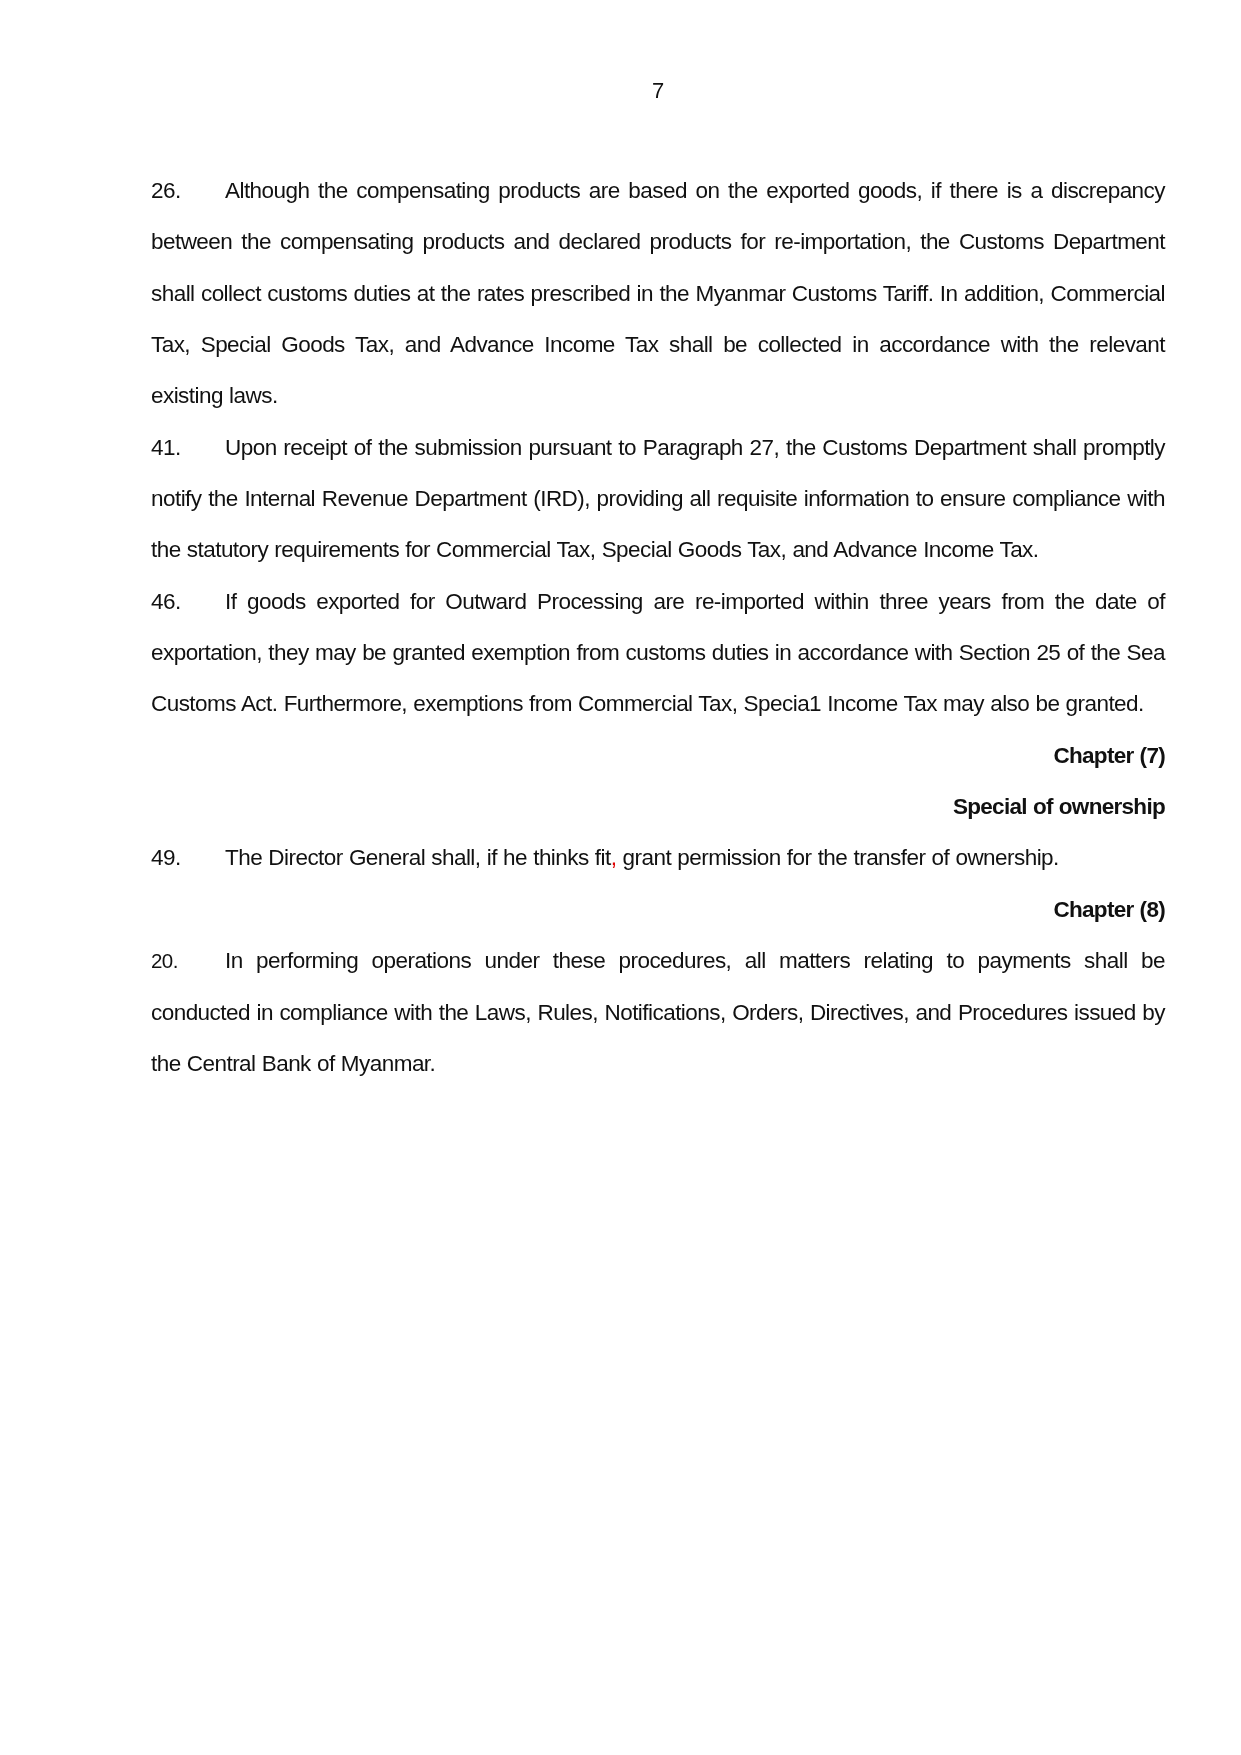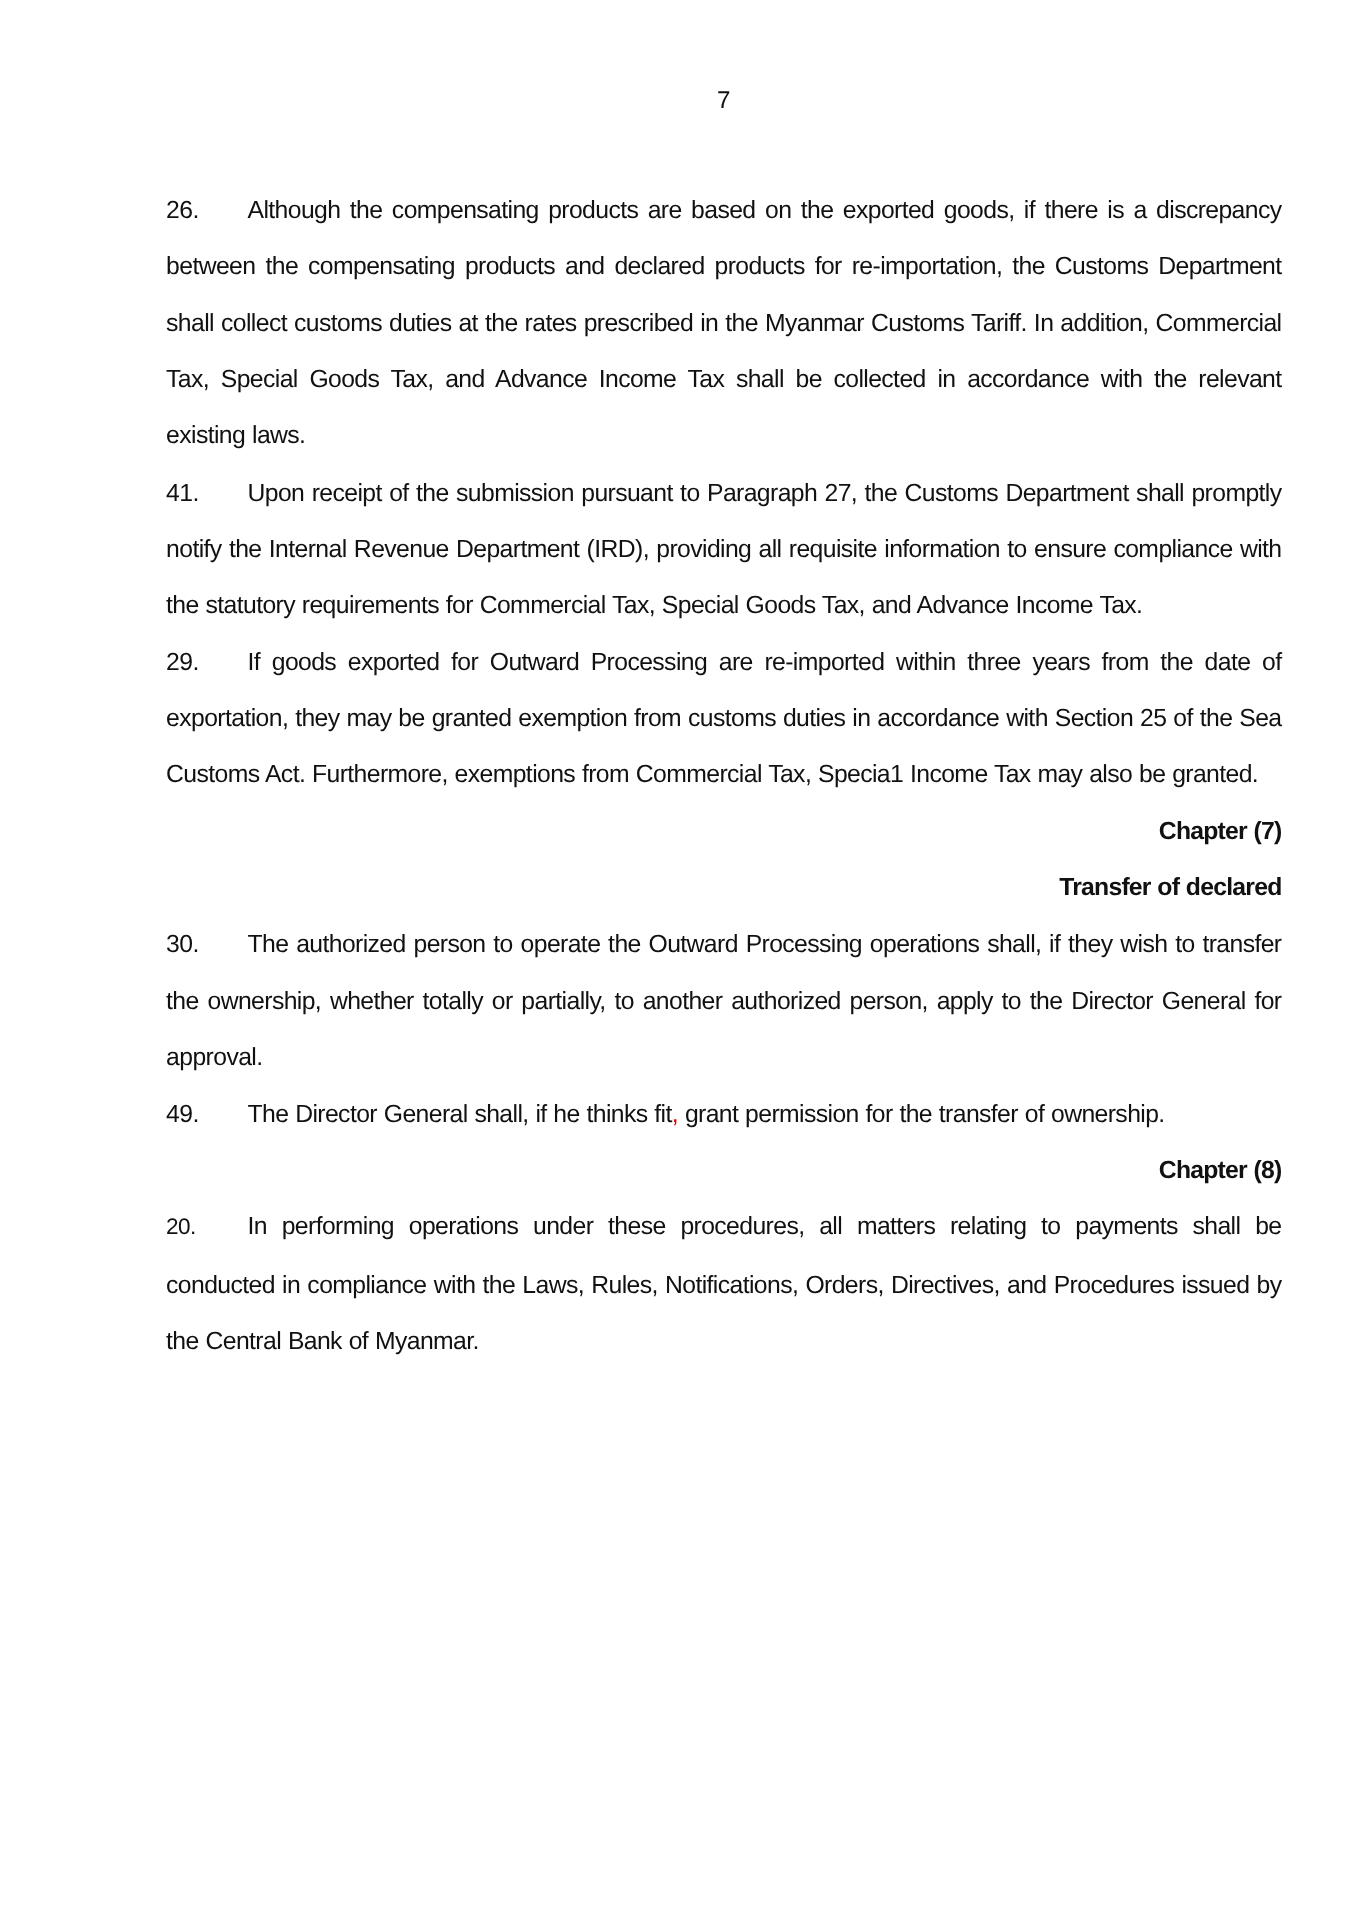--- a/index.html
+++ b/index.html
@@ -31,26 +31,25 @@
 
 <div class="page">
   <div class="page-number">7</div>
 
   <div class="body">
     <p class="para"><span class="num">26.</span><span>Although the compensating products are based on the exported goods, if there is a discrepancy between the compensating products and declared products for re-importation, the Customs Department shall collect customs duties at the rates prescribed in the Myanmar Customs Tariff. In addition, Commercial Tax, Special Goods Tax, and Advance Income Tax shall be collected in accordance with the relevant existing laws.</span></p>
 
 
     <p class="para"><span class="num">41.</span><span>Upon receipt of the submission pursuant to Paragraph 27, the Customs Department shall promptly notify the Internal Revenue Department (IRD), providing all requisite information to ensure compliance with the statutory requirements for Commercial Tax, Special Goods Tax, and Advance Income Tax.</span></p>
 
-    <p class="para"><span class="num">29.</span><span>If goods exported for Outward Processing are re-imported within three years from the date of exportation, they may be granted exemption from customs duties in accordance with Section 25 of the Sea Customs Act. Furthermore, exemptions from Commercial Tax, Specia1 Income Tax may also be granted.</span></p>
+    <p class="para"><span class="num">46.</span><span>If goods exported for Outward Processing are re-imported within three years from the date of exportation, they may be granted exemption from customs duties in accordance with Section 25 of the Sea Customs Act. Furthermore, exemptions from Commercial Tax, Specia1 Income Tax may also be granted.</span></p>
 
     <p class="heading">Chapter (7)</p>
-    <p class="heading">Transfer of declared</p>
+    <p class="heading">Special of ownership</p>
 
-    <p class="para"><span class="num">30.</span><span>The authorized person to operate the Outward Processing operations shall, if they wish to transfer the ownership, whether totally or partially, to another authorized person, apply to the Director General for approval.</span></p>
 
     <p class="para"><span class="num">49.</span><span>The Director General shall, if he thinks fit</span><span class="red">,</span><span> grant permission for the transfer of ownership.</span></p>
 
     <p class="heading">Chapter (8)</p>
 
     <p class="para"><span class="num small">20.</span><span>In performing operations under these procedures, all matters relating to payments shall be conducted in compliance with the Laws, Rules, Notifications, Orders, Directives, and Procedures issued by the Central Bank of Myanmar.</span></p>
   </div>
 </div>
 
 </body></html>

